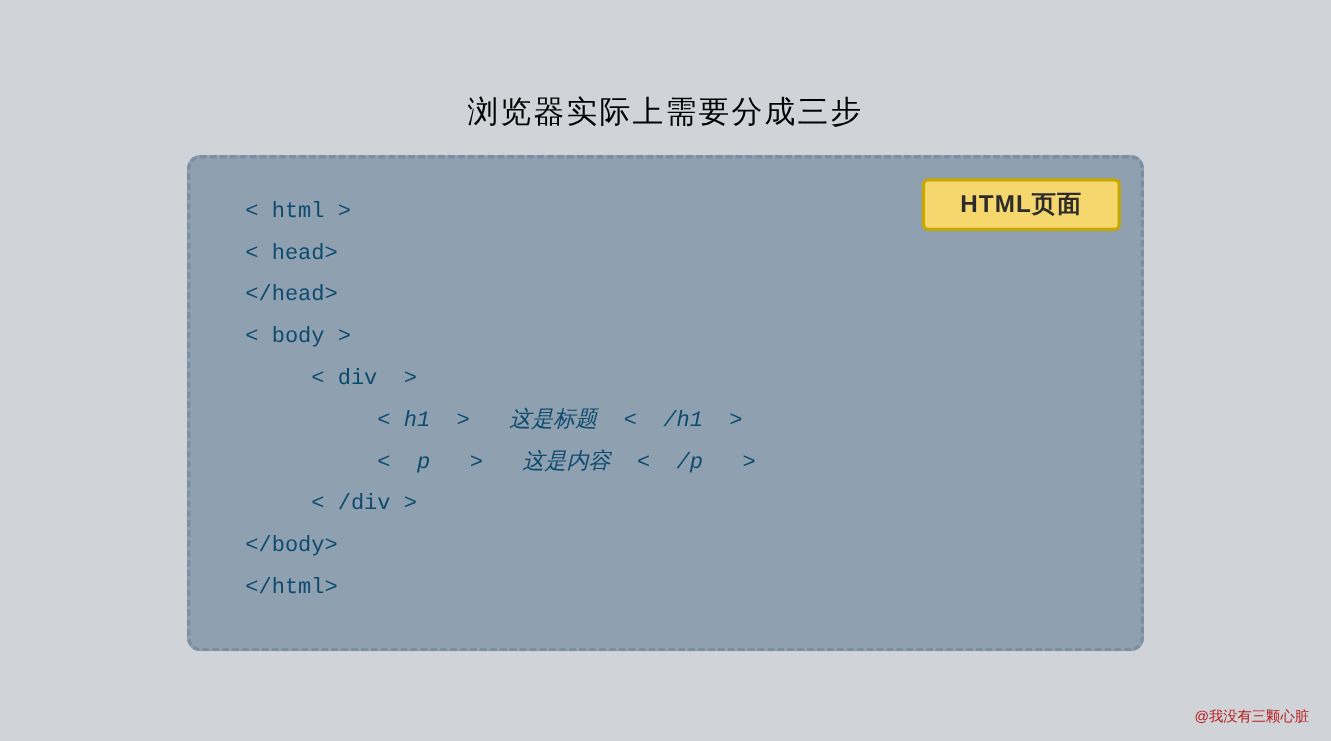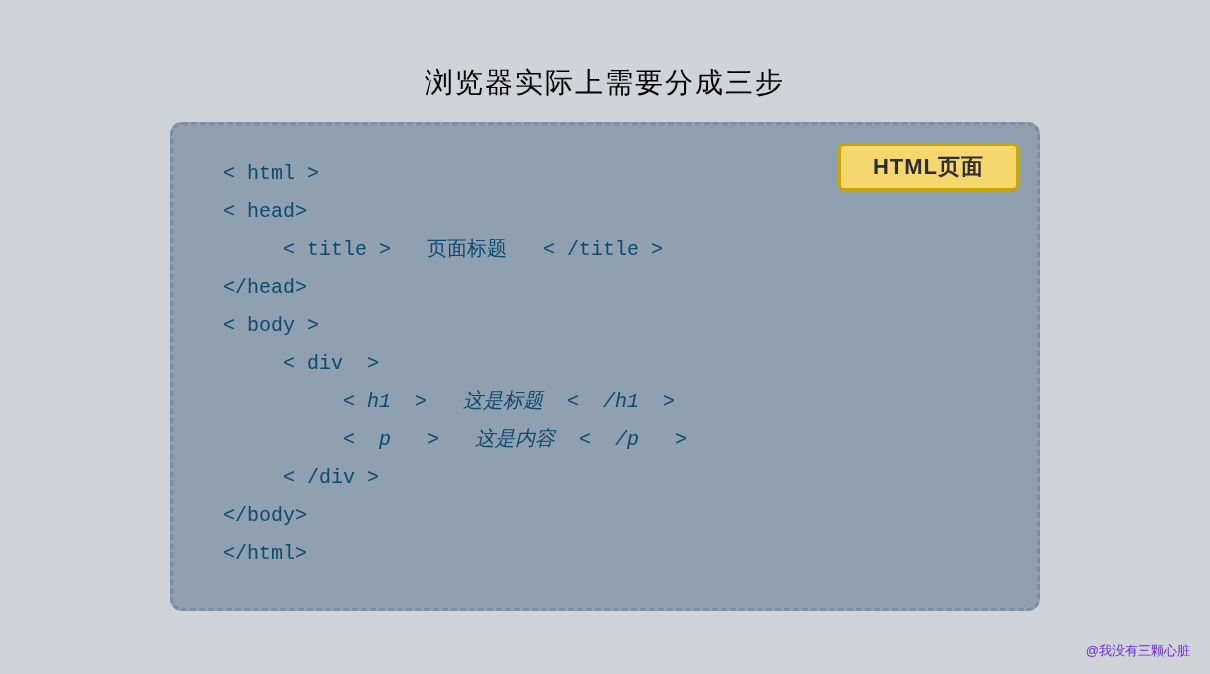--- a/index.html
+++ b/index.html
@@ -70,34 +70,33 @@
     .indent2 {
       padding-left: 120px;
       font-style: italic;
     }
 
     .watermark {
       position: absolute;
       bottom: 14px;
       right: 20px;
       font-size: 13px;
-      color: #6d28d9;
+      color: #b91c1c;
     }
   </style>
 </head>
 <body>
 
 <h1 class="page-title">浏览器实际上需要分成三步</h1>
 
 <div class="code-container">
   <div class="html-badge">HTML页面</div>
   <div class="code-block">
     <span class="code-line">&lt; html &gt;</span>
     <span class="code-line">&lt; head&gt;</span>
-    <span class="code-line indent1">&lt; title &gt;   页面标题   &lt; /title &gt;</span>
     <span class="code-line">&lt;/head&gt;</span>
     <span class="code-line">&lt; body &gt;</span>
     <span class="code-line indent1">&lt; div  &gt;</span>
     <span class="code-line indent2">&lt; h1  &gt;   这是标题  &lt;  /h1  &gt;</span>
     <span class="code-line indent2">&lt;  p   &gt;   这是内容  &lt;  /p   &gt;</span>
     <span class="code-line indent1">&lt; /div &gt;</span>
     <span class="code-line">&lt;/body&gt;</span>
     <span class="code-line">&lt;/html&gt;</span>
   </div>
 </div>

